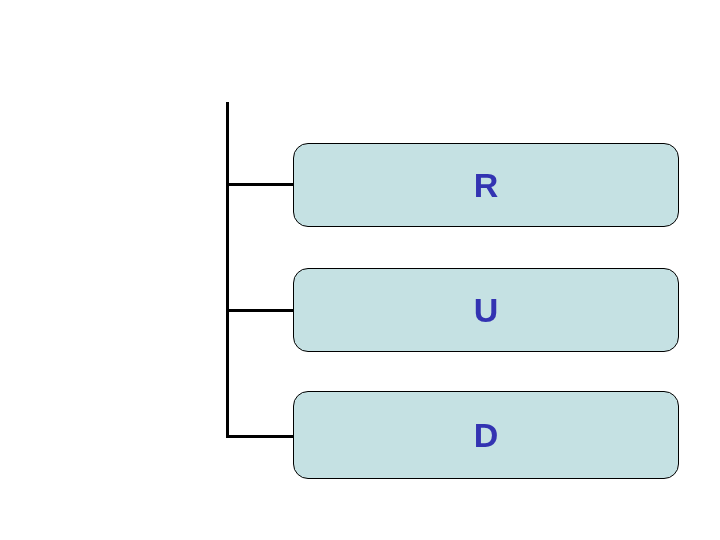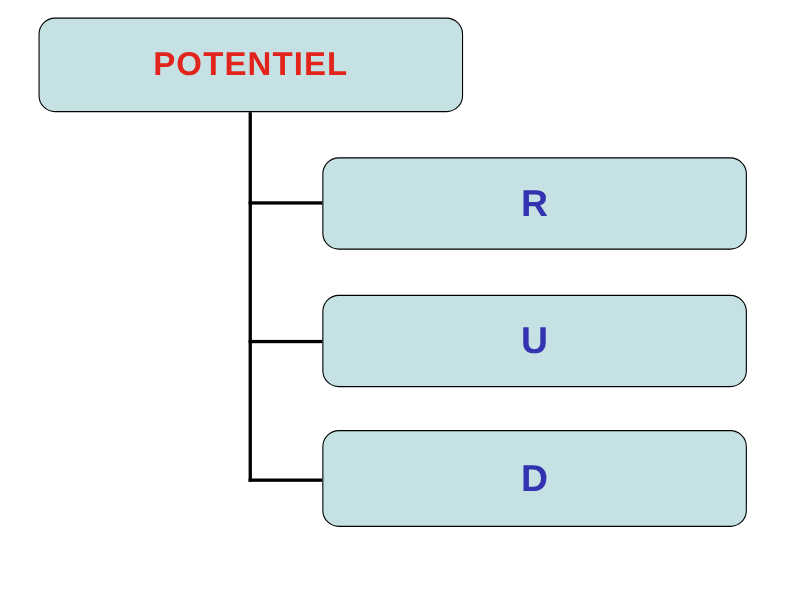--- a/index.html
+++ b/index.html
@@ -62,23 +62,20 @@
   }
   .line.branch-r { top: 183px; }
   .line.branch-u { top: 309px; }
   .line.branch-d { top: 435px; }
 </style>
 </head>
 <body>
 
 <div class="canvas">
 
-  <div class="node root-node">
-    <span>POTENTIEL</span>
-  </div>
 
   <div class="line vertical"></div>
   <div class="line branch branch-r"></div>
   <div class="line branch branch-u"></div>
   <div class="line branch branch-d"></div>
 
   <div class="node child-node r">
     <span>R</span>
   </div>
 

